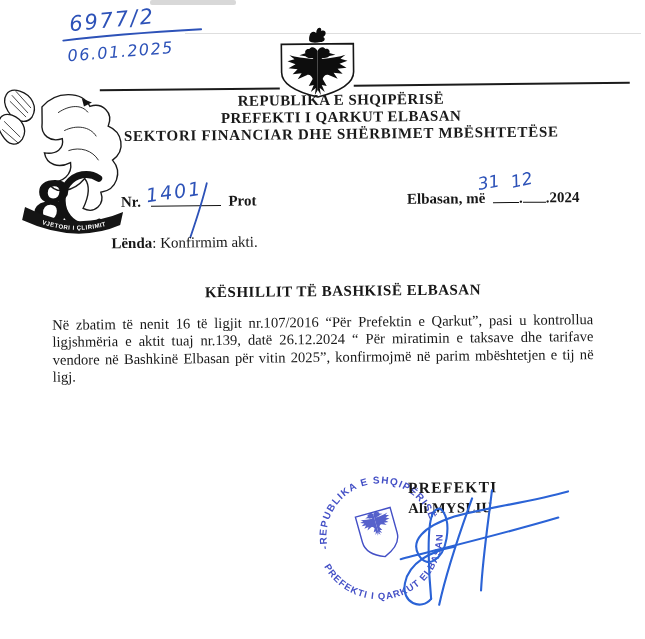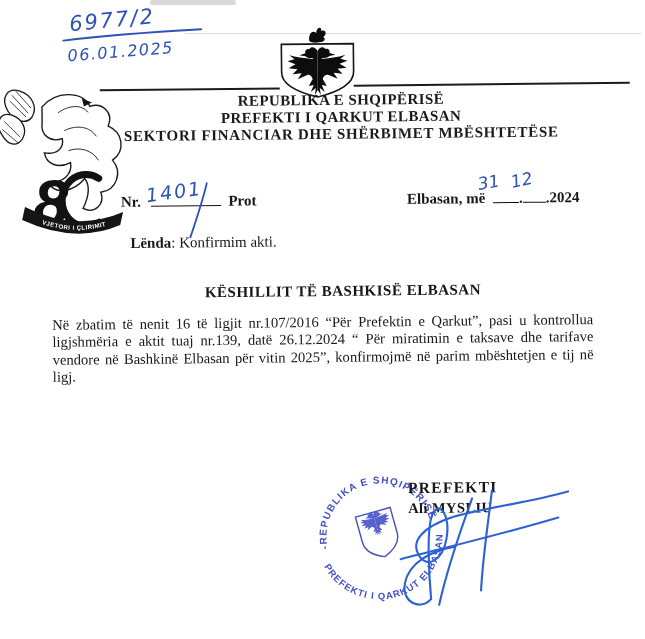--- a/index.html
+++ b/index.html
@@ -1,21 +1,21 @@
 <!DOCTYPE html>
 <html><head>
 <meta charset="utf-8">
 <style>
   html,body{margin:0;padding:0;background:#ffffff;}
   .page{position:relative;width:645px;height:639px;background:#ffffff;overflow:hidden;
         font-family:"Liberation Serif",serif;color:#171717;}
   .rot{position:absolute;left:0;top:0;width:645px;height:639px;
        transform:rotate(-0.6deg);transform-origin:320px 300px;}
   .abs{position:absolute;}
-  .bold{font-weight:bold;margin-left:19px;}
+  .bold{font-weight:bold;}
   
   .letterhead{left:43px;top:92px;width:600px;text-align:center;font-weight:bold;color:#1a1a1a;}
   .lh1{font-size:15px;letter-spacing:.4px;line-height:17px;}
   .lh2{font-size:15px;letter-spacing:.4px;line-height:17px;}
   .lh3{font-size:15px;letter-spacing:.7px;line-height:17px;}
   .rule{background:#1b1b1b;height:2px;}
   
   .prow{font-size:15px;font-weight:bold;white-space:nowrap;}
   .uline{display:inline-block;border-bottom:1.4px solid #111;height:0.85em;}
   .hw{font-family:"DejaVu Sans",sans-serif;font-style:italic;color:#2d52b8;white-space:nowrap;}

